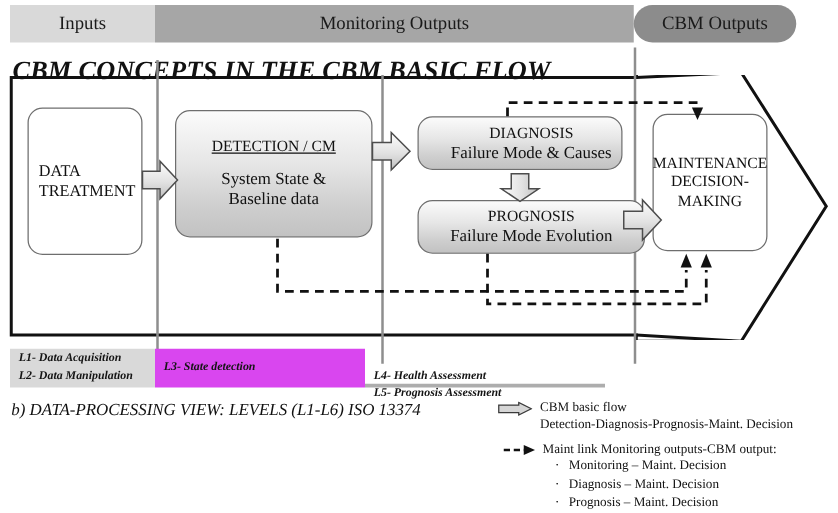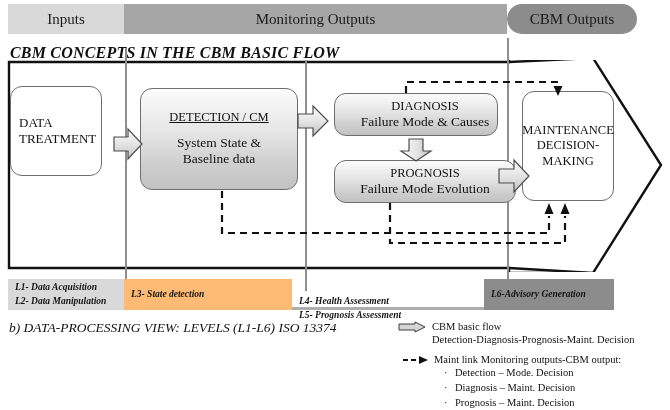--- a/index.html
+++ b/index.html
@@ -16,21 +16,21 @@
   
   .topband{position:absolute;left:8px;top:4px;width:629px;height:30px;display:flex;}
   .topband .seg{display:flex;align-items:center;justify-content:center;font-size:15px;color:#1a1a1a;}
   .seg-inputs{width:116px;background:#d9d9d9;}
   .seg-monitor{width:383px;background:#a6a6a6;}
   .seg-cbm{width:130px;background:#8c8c8c;border-radius:15px;}
 
   
   .maintitle{
     position:absolute;left:10px;top:44px;
-    font-size:16px;font-weight:bold;font-style:italic;
+    font-size:21px;font-weight:bold;font-style:italic;
     letter-spacing:.2px;white-space:nowrap;
   }
 
   
   .frame-wrap{position:absolute;left:6px;top:60px;width:658px;height:212px;}
   .frame-svg{position:absolute;left:0;top:0;}
 
   
   .divider{position:absolute;width:2px;background:#8e8e8e;}
 
@@ -69,21 +69,21 @@
   .dash-svg{position:absolute;left:0;top:0;pointer-events:none;}
 
   
   .levelband{position:absolute;left:8px;top:279px;width:629px;height:31px;display:flex;}
   .levelband .lseg{
     display:flex;flex-direction:column;justify-content:center;
     font-size:9.5px;font-style:italic;font-weight:bold;color:#141414;
     padding-left:7px;box-sizing:border-box;line-height:1.38;
   }
   .l1{width:116px;background:#d9d9d9;}
-  .l2{width:168px;background:#fdba74;}
+  .l2{width:168px;background:#d946ef;}
   .l3{width:192px;background:#adadad;margin-top:28px;}
   .l4{width:130px;background:#8c8c8c;}
 
   
   .caption{
     position:absolute;left:9px;top:320px;
     font-size:13.5px;font-style:italic;white-space:nowrap;
   }
 
   
@@ -123,21 +123,21 @@
       <path d="M 503 2 L 587 -2 L 655 105 L 587 213 L 503 208" fill="none" stroke="#111" stroke-width="2.4" stroke-linejoin="miter"></path>
       <path d="M 580 -2 L 503 -2 L 503 2" fill="none" stroke="#111" stroke-width="2.4"></path>
       <path d="M 580 213 L 503 213 L 503 208" fill="none" stroke="#111" stroke-width="2.4"></path>
     </svg>
   </div>
 
   <div class="divider" style="left:125px;top:48px;height:243px;"></div>
   <div class="divider" style="left:305px;top:60px;height:231px;"></div>
   <div class="divider" style="left:507px;top:38px;height:253px;"></div>
 
-  <div class="nodebox plain" id="box-data" style="position:absolute;left:10px;top:86px;width:92px;height:90px;">
+  <div class="nodebox plain" id="box-data" style="position:absolute;left:22px;top:86px;width:92px;height:118px;">
     <div class="ttl">DATA</div>
     <div class="ttl">TREATMENT</div>
   </div>
 
   <div class="nodebox grad" id="box-detect" style="position:absolute;left:140px;top:88px;width:158px;height:102px;">
     <div class="ttl">DETECTION / CM</div>
     <div class="sub">System State &amp;</div>
     <div class="sub">Baseline data</div>
   </div>
 
@@ -210,23 +210,20 @@
       <span>L1- Data Acquisition</span>
       <span>L2- Data Manipulation</span>
     </div>
     <div class="lseg l2">
       <span>L3- State detection</span>
     </div>
     <div class="lseg l3">
       <span>L4- Health Assessment</span>
       <span>L5- Prognosis Assessment</span>
     </div>
-    <div class="lseg l4">
-      <span>L6-Advisory Generation</span>
-    </div>
   </div>
 
   <div class="caption">b) DATA-PROCESSING VIEW: LEVELS (L1-L6) ISO 13374</div>
 
   <div class="legend">
 
     <div class="legrow" style="margin-bottom:3px;">
       <svg class="legicon" width="28" height="12" viewBox="0 0 28 12">
         <path d="M1,3 L17,3 L17,1 L27,6 L17,11 L17,9 L1,9 Z" fill="#d6d6d6" stroke="#3a3a3a" stroke-width="1"></path>
       </svg>
@@ -234,21 +231,21 @@
       <span class="legtext">Detection-Diagnosis-Prognosis-Maint. Decision</span>
     </div>
 
     <div class="legrow" style="margin-top:6px;">
       <svg class="legicon" width="30" height="12" viewBox="0 0 30 12" style="left:4px;">
         <path d="M1,6 L18,6" fill="none" stroke="#111" stroke-width="2" stroke-dasharray="5,3"></path>
         <path d="M26,6 L17,2 L17,10 Z" fill="#111"></path>
       </svg>
       <span class="legtext" style="margin-left:36px;">Maint link Monitoring outputs-CBM output:</span>
       <div class="legsub">
-        <span class="bull">·</span><span>Detection – Mode. Decision</span>
+        <span class="bull">·</span><span>Monitoring – Maint. Decision</span>
       </div>
       <div class="legsub">
         <span class="bull">·</span><span>Diagnosis – Maint. Decision</span>
       </div>
       <div class="legsub">
         <span class="bull">·</span><span>Prognosis – Maint. Decision</span>
       </div>
     </div>
 
   </div>

